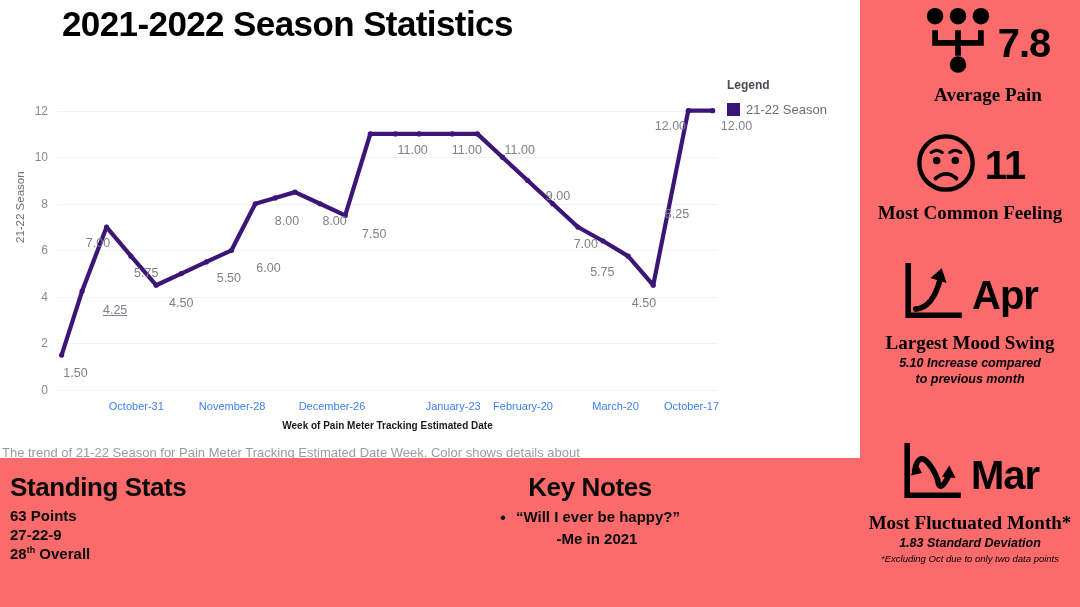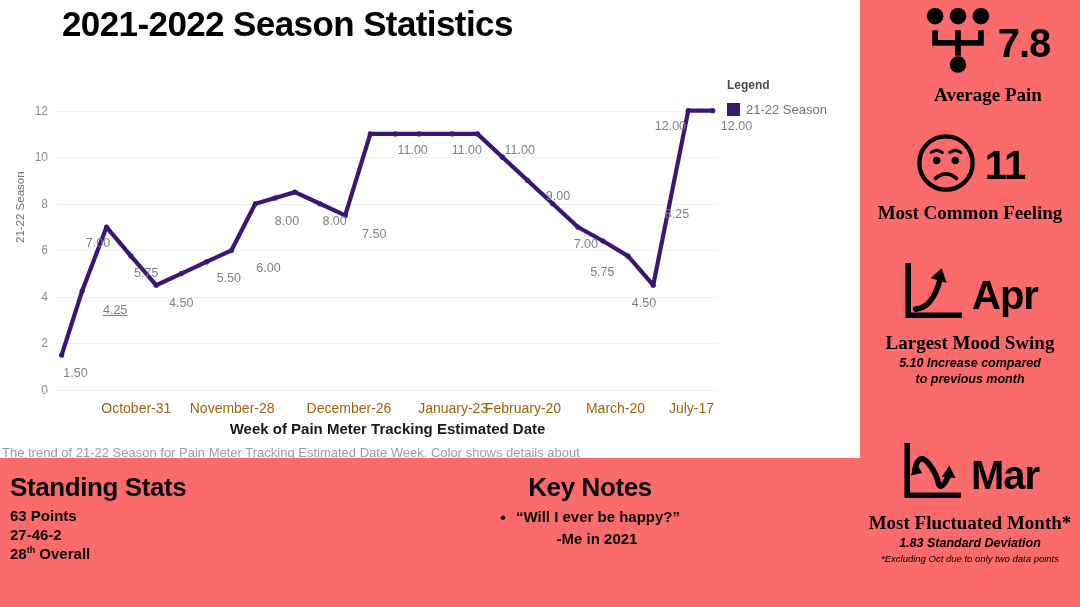--- a/index.html
+++ b/index.html
@@ -60,30 +60,30 @@
     white-space: nowrap;
   }
   #xticks {
     position: absolute;
     left: 57px; top: 400px;
     width: 661px; height: 18px;
   }
   .xtick {
     position: absolute;
     transform: translateX(-50%);
-    font-size: 14px;
-    color: #a16207;
+    font-size: 11px;
+    color: #3b82f6;
     white-space: nowrap;
   }
   #xaxis-title {
     position: absolute;
     left: 57px; top: 420px;
     width: 661px;
     text-align: center;
-    font-size: 15px;
+    font-size: 10px;
     font-weight: 700;
     color: #1a1a1a;
   }
   #chart-caption {
     position: absolute;
     left: 2px; top: 445px;
     width: 700px;
     font-size: 13px;
     color: #9b9ba2;
     white-space: nowrap;
@@ -267,42 +267,42 @@
         <div class="dlabel" style="left: 586.968px; top: 211.394px;">4.50</div>
         <div class="dlabel" style="left: 620.018px; top: 122.227px;">8.25</div>
         <div class="dlabel" style="left: 613.408px; top: 33.7578px;">12.00</div>
         <div class="dlabel" style="left: 679.508px; top: 33.7578px;">12.00</div>
       </div>
   </div>
 
   <div id="xticks">
       <div class="xtick" style="left: 79.32px;">October-31</div>
       <div class="xtick" style="left: 175.165px;">November-28</div>
-      <div class="xtick" style="left: 292px; text-align: right;">December-26</div>
+      <div class="xtick" style="left: 275px; text-align: right;">December-26</div>
       <div class="xtick" style="left: 370.16px; margin-left: 26px;">January-23</div>
       <div class="xtick" style="left: 466.005px;">February-20</div>
       <div class="xtick" style="left: 558.545px;">March-20</div>
-      <div class="xtick" style="left: 634.56px;">July-17</div>
+      <div class="xtick" style="left: 634.56px;">October-17</div>
     </div>
   <div id="xaxis-title">Week of Pain Meter Tracking Estimated Date</div>
   <div id="chart-caption">The trend of 21-22 Season for Pain Meter Tracking Estimated Date Week.  Color shows details about</div>
 
   <div id="legend">
     <div id="legend-title">Legend</div>
     <div id="legend-row">
       <span id="legend-swatch"></span>
       <span id="legend-label">21-22 Season</span>
     </div>
   </div>
 </div>
 
 <div id="standing-stats">
   <div class="panel-heading">Standing Stats</div>
   <div class="stat-line">63  Points</div>
-  <div class="stat-line">27-46-2</div>
+  <div class="stat-line">27-22-9</div>
   <div class="stat-line"><span>28</span><sup style="font-size:9px;">th</sup><span> Overall</span></div>
 </div>
 
 <div id="key-notes">
   <div class="panel-heading">Key Notes</div>
   <div id="note-bullet-row">
     <span id="note-bullet">•</span>
     <span class="note-line">“Will I ever be happy?”</span>
   </div>
   <div class="note-line" style="padding-left:14px;">-Me in 2021</div>

